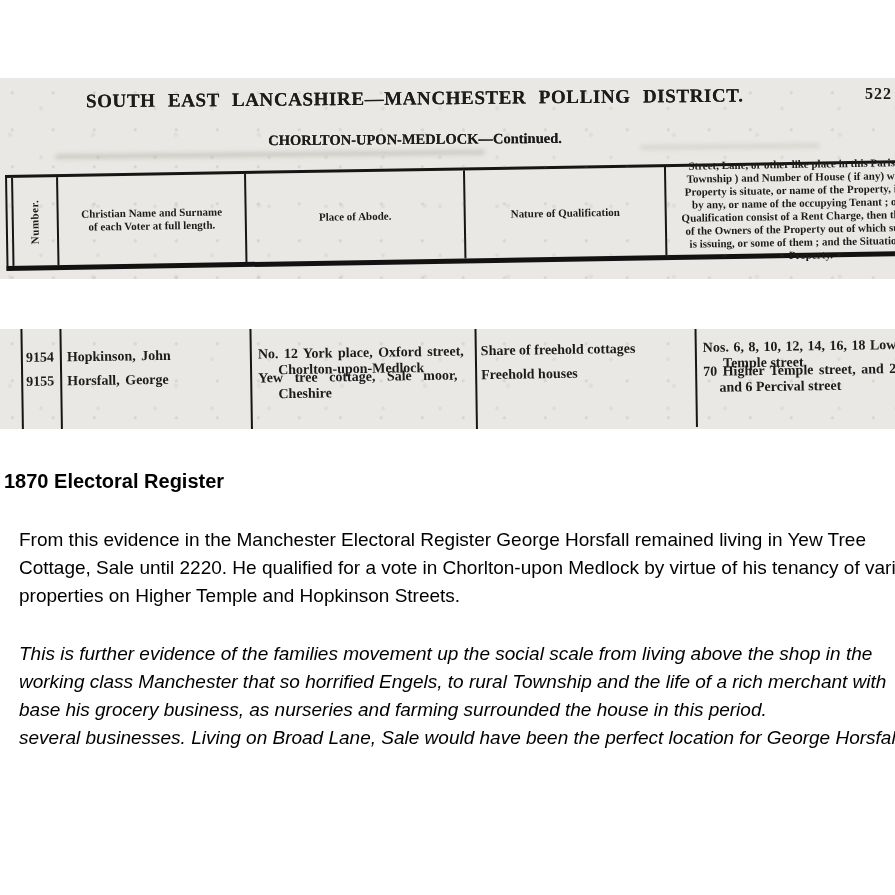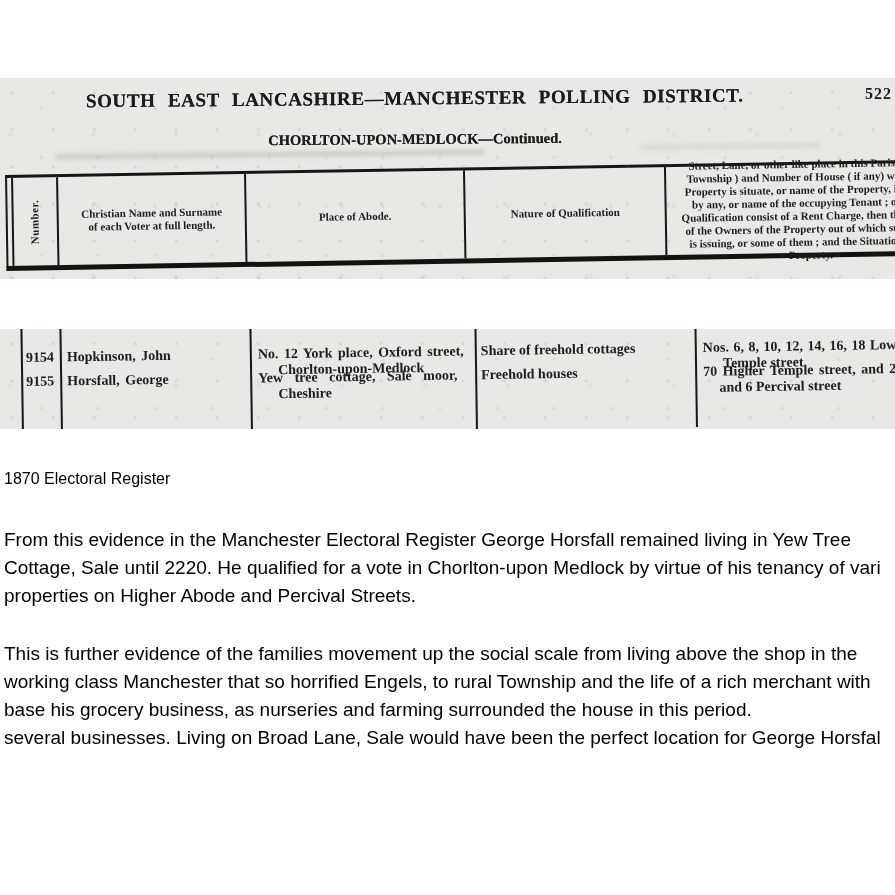--- a/index.html
+++ b/index.html
@@ -72,26 +72,26 @@
   .cellB{padding-top:2px;}
   .l1{white-space:nowrap;}
   .indent1{padding-left:20px;}
   .indent2{padding-left:16px;}
   .sp1{word-spacing:2px;}
   .sp2{word-spacing:8px;}
   .sp3{word-spacing:1px;}
 
   
   .article-heading{
-    position:absolute;left:4px;top:470px;font-size:16px;font-weight:normal;color:#000;
+    position:absolute;left:4px;top:470px;font-size:20px;font-weight:bold;color:#000;
   }
-  .para{position:absolute;left:4px;color:#000;font-size:19px;}
+  .para{position:absolute;left:19px;color:#000;font-size:19px;}
   .para .line{white-space:nowrap;height:28px;line-height:28px;}
   #para1{top:526px;}
-  #para2{top:640px;}
+  #para2{top:640px;font-style:italic;}
 </style>
 </head>
 <body>
 
 <div id="strip-head" class="scan-strip">
   <div class="smudge" style="left:55px;top:74px;width:430px;height:5px;transform:rotate(-0.6deg);"></div>
   <div class="smudge" style="left:640px;top:66px;width:180px;height:5px;transform:rotate(-0.6deg);opacity:.6;"></div>
   <div class="scan-title">SOUTH EAST LANCASHIRE—MANCHESTER POLLING DISTRICT.</div>
   <div class="scan-pageno">522</div>
   <div class="scan-subtitle">CHORLTON-UPON-MEDLOCK—Continued.</div>
@@ -151,21 +151,21 @@
       </div>
     </div>
   </div>
 </div>
 
 <div class="article-heading">1870 Electoral Register</div>
 
 <div id="para1" class="para">
   <div class="line">From this evidence in the Manchester Electoral Register George Horsfall remained living in Yew Tree</div>
   <div class="line">Cottage, Sale until 2220. He qualified for a vote in Chorlton-upon Medlock by virtue of his tenancy of vari</div>
-  <div class="line">properties on Higher Abode and Percival Streets.</div>
+  <div class="line">properties on Higher Temple and Hopkinson Streets.</div>
 </div>
 
 <div id="para2" class="para">
   <div class="line">This is further evidence of the families movement up the social scale from living above the shop in the</div>
   <div class="line">working class Manchester that so horrified Engels, to rural Township and the life of a rich merchant with</div>
   <div class="line">base his grocery business, as nurseries and farming surrounded the house in this period.</div>
   <div class="line">several businesses. Living on Broad Lane, Sale would have been the perfect location for George Horsfal</div>
 </div>
 
 </body></html>

